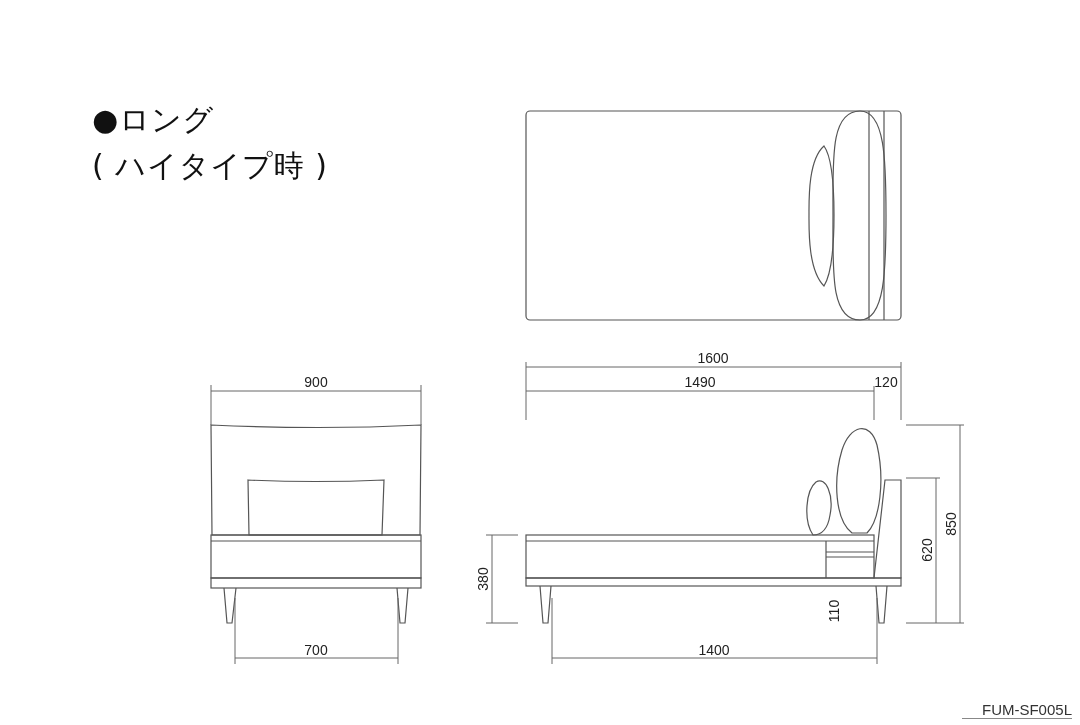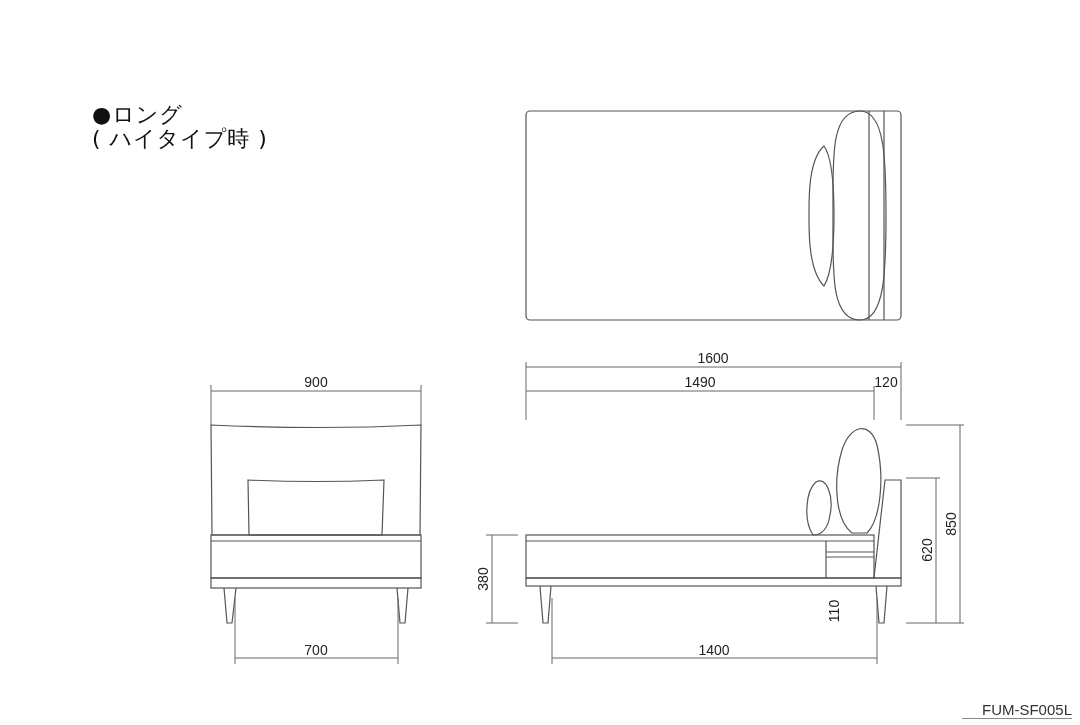--- a/index.html
+++ b/index.html
@@ -1,26 +1,26 @@
 <!DOCTYPE html>
 <html><head>
 <meta charset="utf-8">
 <style>
 html,body{margin:0;padding:0;background:#fff;}
 body{width:1080px;height:725px;position:relative;overflow:hidden;font-family:"DejaVu Sans",sans-serif;}
-.title{position:absolute;left:92px;font-size:22px;color:#111;letter-spacing:1px;}
+.title{position:absolute;left:92px;font-size:30px;color:#111;letter-spacing:1px;}
 svg{position:absolute;left:0;top:0;}
 .dim{font-family:"Liberation Sans",sans-serif;font-size:14px;fill:#222;}
 .code{position:absolute;right:8px;bottom:6px;font-family:"Liberation Sans",sans-serif;font-size:15px;color:#333;border-bottom:1px solid #888;padding-left:20px;}
 </style>
 </head>
 <body>
 
 <div class="title" style="top:100px;"><span>●</span><span>ロング</span></div>
-<div class="title" style="top:124px;">( ハイタイプ時 )</div>
+<div class="title" style="top:146px;">( ハイタイプ時 )</div>
 
 <svg width="1080" height="725" stroke="#555" fill="none" stroke-width="1.2">
 
   <g>
     <rect x="526" y="111" width="375" height="209" rx="4"></rect>
     <line x1="869" y1="111" x2="869" y2="320"></line>
     <line x1="884" y1="111" x2="884" y2="320"></line>
     <path d="M860,111 C830,111 833,160 833,215 C833,270 830,320 860,320 C885,320 886,270 886,215 C886,160 885,111 860,111Z"></path>
     <path d="M824,146 C808,160 809,200 809,215 C809,230 808,270 824,286 C834,270 834,230 834,215 C834,200 834,160 824,146Z"></path>
   </g>

